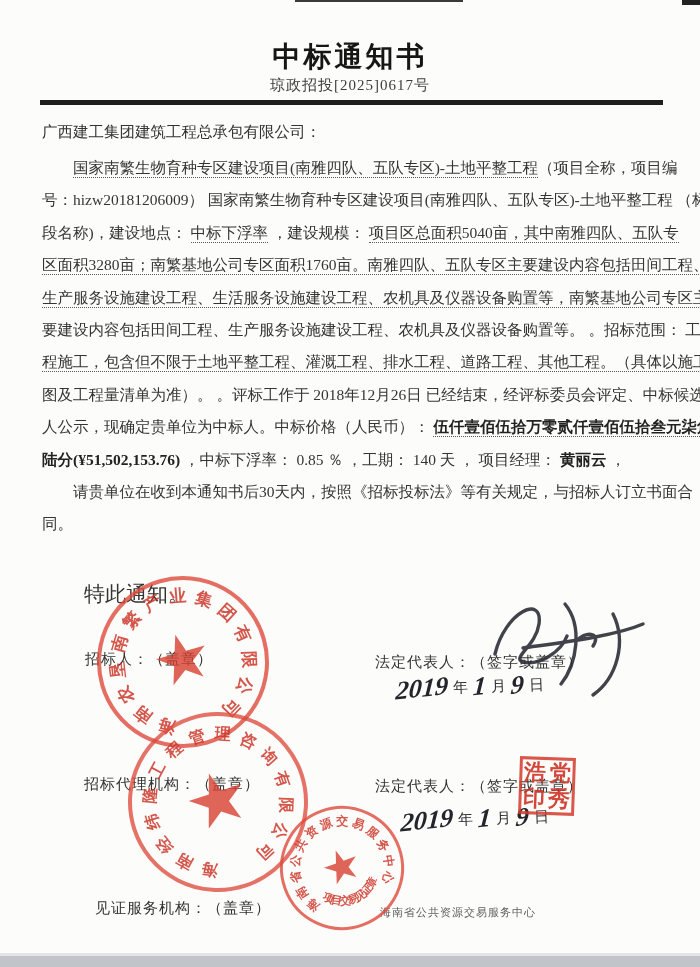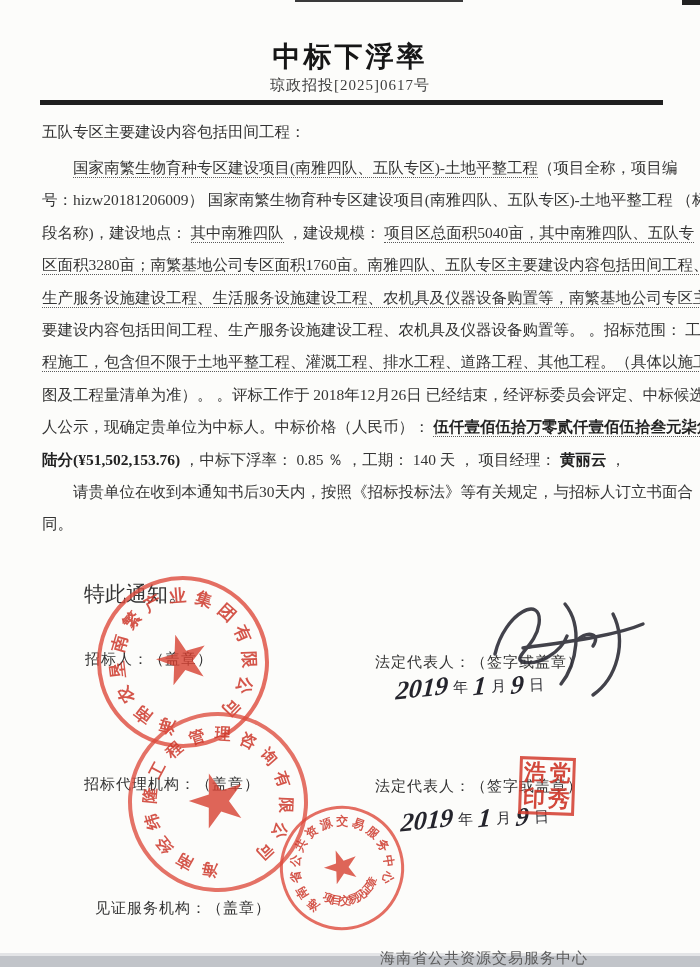--- a/index.html
+++ b/index.html
@@ -28,21 +28,21 @@
   .seg-b{font-weight:bold;color:#222;}
 
   .notice{position:absolute;left:42px;top:580px;font-size:21px;color:#333;text-indent:2em;}
 
   .label{position:absolute;font-size:15px;color:#333;letter-spacing:1px;white-space:nowrap;}
   .lbl-bidder{left:85px;top:650px;}
   .lbl-legal1{left:375px;top:653px;}
   .lbl-agency{left:84px;top:775px;}
   .lbl-legal2{left:375px;top:777px;}
   .lbl-witness{left:95px;top:899px;}
-  .witness-name{position:absolute;left:380px;top:905px;font-size:15px;color:#5c5c5c;letter-spacing:1px;margin-top:44px;}
+  .witness-name{position:absolute;left:380px;top:905px;font-size:11px;color:#5c5c5c;letter-spacing:1px;}
 
   .date{position:absolute;font-size:15px;color:#2e2e33;white-space:nowrap;}
   .date-1{left:393px;top:674px;transform:rotate(-2deg);}
   .date-2{left:398px;top:806px;transform:rotate(-2deg);}
   .hand{display:inline-block;font-size:26px;font-style:italic;font-weight:600;color:#24242c;
         transform:skewX(-10deg) rotate(-4deg);margin:0 3px;line-height:1;}
   .unit{display:inline-block;margin:0 2px;vertical-align:3px;}
 
   
   .stamp{position:absolute;border-radius:50%;box-sizing:border-box;}
@@ -71,30 +71,30 @@
 </head>
 <body>
 
 <div class="page">
 
   <div class="edge-top-line"></div>
   <div class="edge-top-corner"></div>
   <div class="edge-bottom-shadow"></div>
   <div class="edge-bottom"></div>
 
-  <h1 class="doc-title">中标下浮率</h1>
+  <h1 class="doc-title">中标通知书</h1>
   <div class="doc-number">琼政招投[2025]0617号</div>
   <div class="head-rule"></div>
 
-  <div class="salutation">五队专区主要建设内容包括田间工程：</div>
+  <div class="salutation">广西建工集团建筑工程总承包有限公司：</div>
 
   <div class="body-lines" id="body-lines">
       <div class="line indent"><span class="seg-u">国家南繁生物育种专区建设项目(南雅四队、五队专区)-土地平整工程</span><span>（项目全称，项目编</span></div>
       <div class="line"><span>号：hizw20181206009）  国家南繁生物育种专区建设项目(南雅四队、五队专区)-土地平整工程 （标</span></div>
-      <div class="line"><span>段名称)，建设地点： </span><span class="seg-u">其中南雅四队</span><span> ，建设规模： </span><span class="seg-u">项目区总面积5040亩，其中南雅四队、五队专</span></div>
+      <div class="line"><span>段名称)，建设地点： </span><span class="seg-u">中标下浮率</span><span> ，建设规模： </span><span class="seg-u">项目区总面积5040亩，其中南雅四队、五队专</span></div>
       <div class="line"><span class="seg-u">区面积3280亩；南繁基地公司专区面积1760亩。南雅四队、五队专区主要建设内容包括田间工程、</span></div>
       <div class="line"><span class="seg-u">生产服务设施建设工程、生活服务设施建设工程、农机具及仪器设备购置等，南繁基地公司专区主</span></div>
       <div class="line"><span>要建设内容包括田间工程、生产服务设施建设工程、农机具及仪器设备购置等。 。招标范围： 工</span></div>
       <div class="line"><span class="seg-u">程施工，包含但不限于土地平整工程、灌溉工程、排水工程、道路工程、其他工程。（具体以施工</span></div>
       <div class="line"><span>图及工程量清单为准）。 。评标工作于 2018年12月26日 已经结束，经评标委员会评定、中标候选</span></div>
       <div class="line"><span>人公示，现确定贵单位为中标人。中标价格（人民币）： </span><span class="seg-u seg-b">伍仟壹佰伍拾万零贰仟壹佰伍拾叁元柒角</span></div>
       <div class="line"><span class="seg-b">陆分(¥51,502,153.76)</span><span> ，中标下浮率： 0.85 ％ ，工期： 140 天 ， 项目经理： </span><span class="seg-b">黄丽云</span><span> ，</span></div>
       <div class="line indent"><span>请贵单位在收到本通知书后30天内，按照《招标投标法》等有关规定，与招标人订立书面合</span></div>
       <div class="line"><span>同。</span></div>
     </div>

